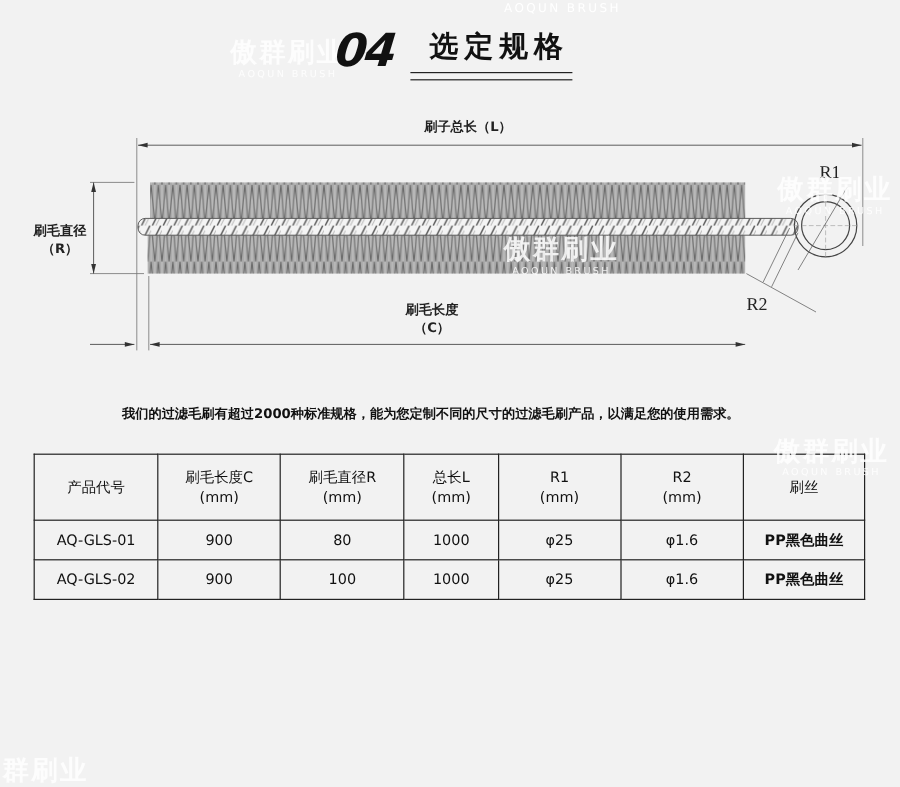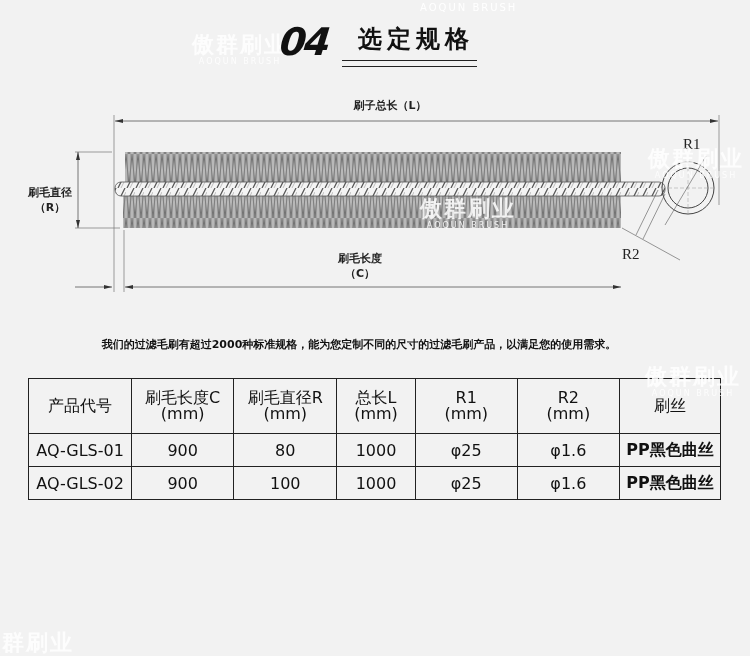--- a/index.html
+++ b/index.html
@@ -16,21 +16,21 @@
   .sec-title { position: absolute; left: 62px; top: 6px; font-size: 24px; font-weight: bold; letter-spacing: 5px; line-height: 30px; color: #111; margin-left: 16px; }
   .sec-line { position: absolute; left: 62px; width: 135px; height: 1px; background: #222; }
   .sec-line.l1 { top: 42px; }
   .sec-line.l2 { top: 48px; }
 
   .diagram { position: absolute; left: 0; top: 90px; width: 750px; height: 210px; }
   .dim-label { position: absolute; font-size: 11px; color: #222; text-align: center; line-height: 15px; }
 
   .desc { position: absolute; left: 0; top: 337px; width: 718px; text-align: center; font-size: 11px; font-weight: bold; color: #111; }
 
-  table.spec { position: absolute; left: 28px; top: 378px; width: 693px; border-collapse: collapse; font-size: 16px; color: #111; border-radius: 17px; }
+  table.spec { position: absolute; left: 28px; top: 378px; width: 693px; border-collapse: collapse; font-size: 12px; color: #111; border-radius: 17px; }
   table.spec th, table.spec td { border: 1.5px solid #222; text-align: center; vertical-align: middle; }
   table.spec th { height: 55px; font-weight: normal; line-height: 16px; }
   table.spec td { height: 33px; }
   table.spec .c0 { width: 100px; }
   table.spec .c1 { width: 99px; margin-top: 20px; }
   table.spec .c2 { width: 100px; }
   table.spec .c3 { width: 76px; }
   table.spec .c4 { width: 99px; }
   table.spec .c5 { width: 99px; }
   table.spec .c6 { width: 98px; }

